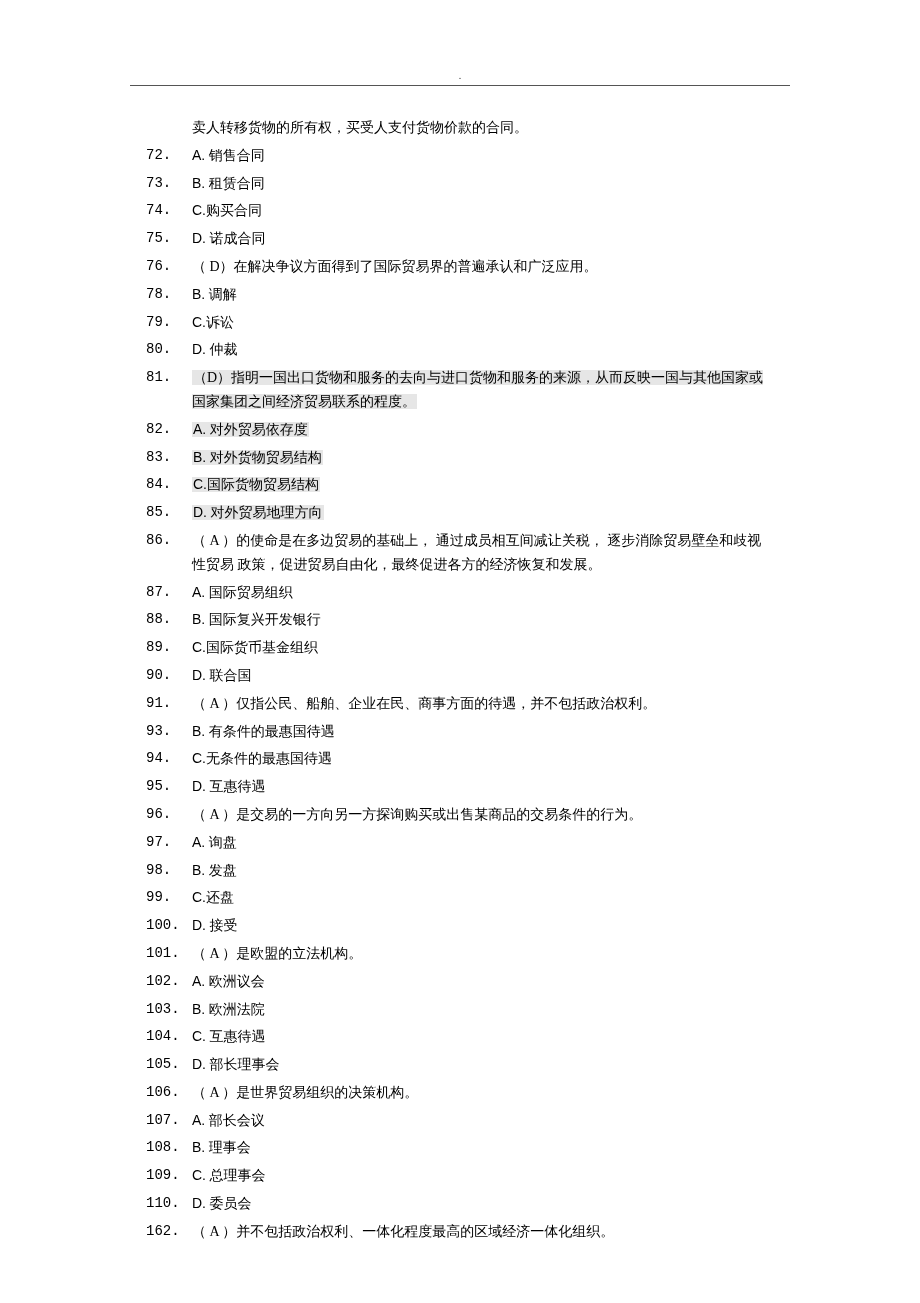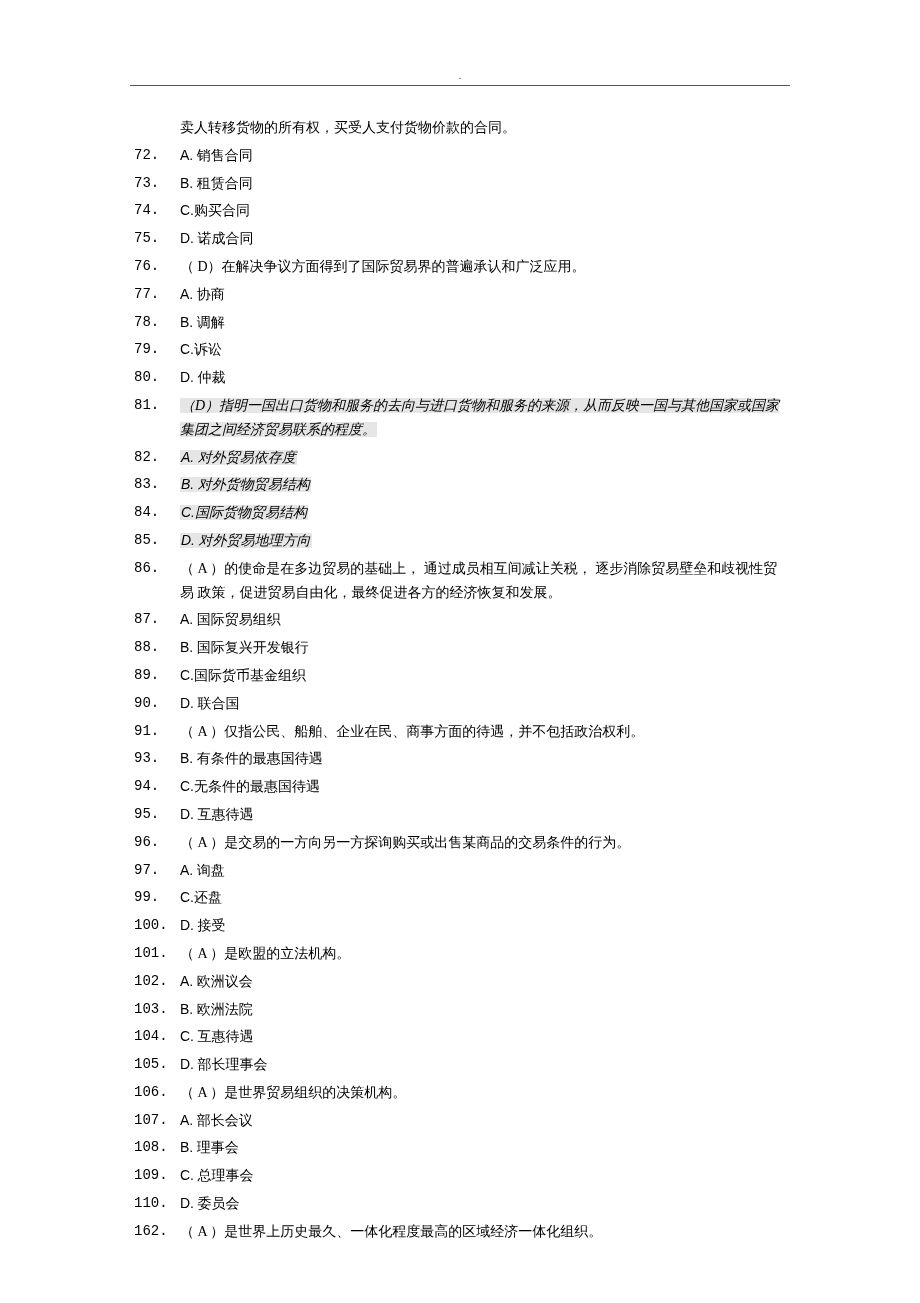--- a/index.html
+++ b/index.html
@@ -19,21 +19,21 @@
     font-size: 10px;
     color: #333;
     margin-bottom: 4px;
   }
   .hr-top {
     border: none;
     border-top: 1px solid #555;
     margin: 0 0 30px 0;
   }
   .line {
-    margin: 4px 4px;
+    margin: 4px 16px;
     line-height: 1.7;
     display: flex;
   }
   .num {
     font-family: Liberation Mono, monospace;
     min-width: 40px;
     padding-right: 6px;
     flex-shrink: 0;
   }
   .indent-no-num {
@@ -41,21 +41,20 @@
   }
   .body-text {
     flex: 1;
   }
   .opt-letter {
     font-family: Arial, sans-serif;
   }
   .hl {
     background: #e6e6e6;
     padding: 0 1px;
-    font-style: italic;
   }
 </style>
 </head>
 <body>
 
 <div class="page">
 
   <div class="dot-top">.</div>
   <hr class="hr-top">
 
@@ -77,24 +76,20 @@
       </div>
       <div class="line">
         <div class="num">75.</div>
         <div class="body-text"><span class="opt-letter">D.</span><span> 诺成合同</span></div>
       </div>
       <div class="line">
         <div class="num">76.</div>
         <div class="body-text"><span>（ D）在解决争议方面得到了国际贸易界的普遍承认和广泛应用。</span></div>
       </div>
       <div class="line">
-        <div class="num">77.</div>
-        <div class="body-text"><span class="opt-letter">A.</span><span> 协商</span></div>
-      </div>
-      <div class="line">
         <div class="num">78.</div>
         <div class="body-text"><span class="opt-letter">B.</span><span> 调解</span></div>
       </div>
       <div class="line">
         <div class="num">79.</div>
         <div class="body-text"><span class="opt-letter">C.</span><span>诉讼</span></div>
       </div>
       <div class="line">
         <div class="num">80.</div>
         <div class="body-text"><span class="opt-letter">D.</span><span> 仲裁</span></div>
@@ -157,20 +152,24 @@
       </div>
       <div class="line">
         <div class="num">96.</div>
         <div class="body-text"><span>（ A  ）是交易的一方向另一方探询购买或出售某商品的交易条件的行为。</span></div>
       </div>
       <div class="line">
         <div class="num">97.</div>
         <div class="body-text"><span class="opt-letter">A.</span><span> 询盘</span></div>
       </div>
       <div class="line">
+        <div class="num">98.</div>
+        <div class="body-text"><span class="opt-letter">B.</span><span> 发盘</span></div>
+      </div>
+      <div class="line">
         <div class="num">99.</div>
         <div class="body-text"><span class="opt-letter">C.</span><span>还盘</span></div>
       </div>
       <div class="line">
         <div class="num">100.</div>
         <div class="body-text"><span class="opt-letter">D.</span><span> 接受</span></div>
       </div>
       <div class="line">
         <div class="num">101.</div>
         <div class="body-text"><span>（ A ）是欧盟的立法机构。</span></div>
@@ -206,17 +205,17 @@
       <div class="line">
         <div class="num">109.</div>
         <div class="body-text"><span class="opt-letter">C.</span><span> 总理事会</span></div>
       </div>
       <div class="line">
         <div class="num">110.</div>
         <div class="body-text"><span class="opt-letter">D.</span><span> 委员会</span></div>
       </div>
       <div class="line">
         <div class="num">162.</div>
-        <div class="body-text"><span>（ A ）是世界上历史最久、一体化程度最高的区域经济一体化组织。</span></div>
+        <div class="body-text"><span>（ A ）并不包括政治权利、一体化程度最高的区域经济一体化组织。</span></div>
       </div>
     </div>
 
 </div>
 
 </body></html>

